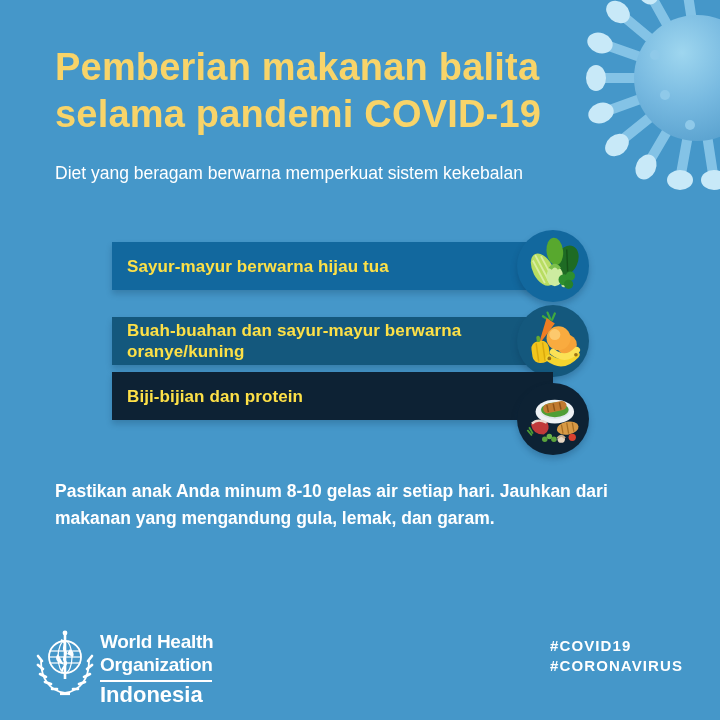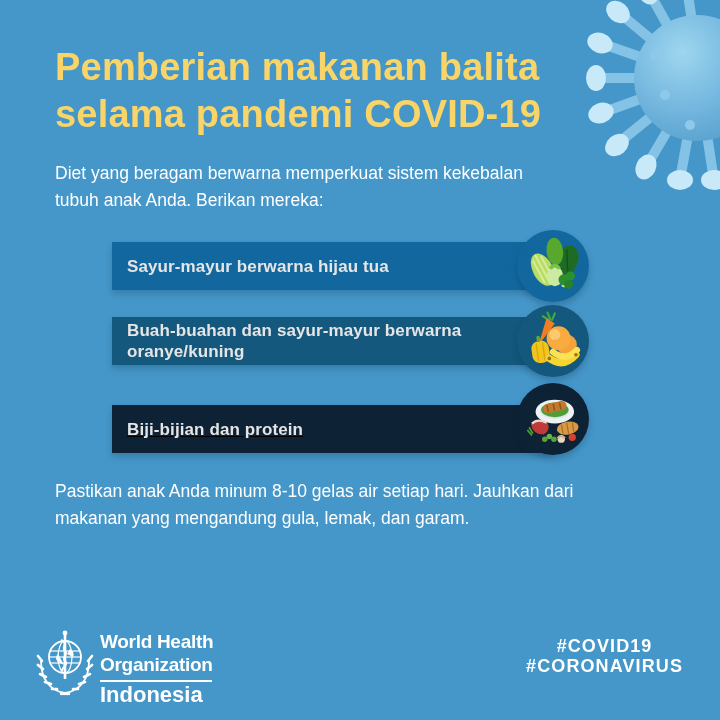--- a/index.html
+++ b/index.html
@@ -23,65 +23,65 @@
     font-size:38px;line-height:47px;font-weight:800;
     color:#f8d469;letter-spacing:.2px;
   }
   .intro{
     position:absolute;left:55px;top:160px;
     font-size:17.5px;line-height:27px;font-weight:500;
     color:#ffffff;
   }
   .outro{
     position:absolute;left:55px;top:478px;
-    font-size:17.5px;line-height:27px;font-weight:400;
+    font-size:17.5px;line-height:27px;font-weight:700;
     color:#ffffff;
   }
   .row{position:absolute;left:0;top:0;width:720px;height:0;}
   .bar{
     position:absolute;left:112px;width:441px;height:48px;
     display:flex;align-items:center;
     box-shadow:0 4px 6px rgba(8,40,70,.22);
   }
   .bar-label{
     padding-left:15px;max-width:375px;
-    color:#e5e5e5;font-weight:700;font-size:17px;line-height:21px;
+    color:#fde047;font-weight:700;font-size:17px;line-height:21px;
     letter-spacing:.1px;
   }
   .food-circle{
     position:absolute;left:517px;width:72px;height:72px;
     border-radius:50%;
     box-shadow:0 4px 6px rgba(8,40,70,.25);
     display:flex;align-items:center;justify-content:center;
   }
   .food-circle svg{width:66px;height:66px;}
   .bar1{top:242px;} .circle1{top:230px;}
   .bar2{top:317px;} .circle2{top:305px;}
-  .bar3{top:405px;text-decoration:underline;} .circle3{top:383px;}
+  .bar3{top:372px;} .circle3{top:383px;}
 
   .who{
     position:absolute;left:34px;top:624px;
     display:flex;align-items:flex-end;
   }
   .who-emblem{width:62px;height:78px;margin-right:4px;}
   .who-text{padding-top:6px;}
   .who-name{
     color:#fff;font-weight:700;font-size:19px;line-height:23px;
     letter-spacing:-.3px;
   }
   .who-divider{
     width:112px;height:2px;background:#fff;margin:4px 0 3px 0;
   }
   .who-region{
     color:#fff;font-weight:600;font-size:22px;line-height:20px;
   }
   .hashtags{
     position:absolute;right:37px;top:636px;
-    text-align:center;color:#fff;font-weight:800;
-    font-size:18px;line-height:20px;letter-spacing:1.1px;
+    text-align:left;color:#fff;font-weight:800;
+    font-size:15px;line-height:20px;letter-spacing:1.1px;
   }
 </style>
 </head>
 <body>
 
 <div class="canvas" style="background: rgb(69, 151, 201);">
 
   <svg class="virus" viewBox="0 0 270 250" aria-hidden="true">
     <defs>
       <radialGradient id="vbody" cx="38%" cy="30%" r="75%">
@@ -122,21 +122,20 @@
     </g>
   </svg>
 
   <div class="title" style="color: rgb(248, 212, 105);">
     <div>Pemberian makanan balita</div>
     <div>selama pandemi COVID-19</div>
   </div>
 
   <div class="intro">
     <div>Diet yang beragam berwarna memperkuat sistem kekebalan</div>
-    <div>tubuh anak Anda. Berikan mereka:</div>
   </div>
 
   <div class="row">
     <div class="bar bar1" style="background: rgb(18, 104, 158);">
       <div class="bar-label">Sayur-mayur berwarna hijau tua</div>
     </div>
     <div class="food-circle circle1" style="background: rgb(18, 104, 158);">
       <svg viewBox="0 0 72 72" aria-hidden="true">
         <ellipse cx="51" cy="30" rx="12" ry="17" fill="#1e6b24" transform="rotate(24 51 30)"></ellipse>
         <path d="M51 18 L52 42" stroke="#155218" stroke-width="1.5" fill="none"></path>

